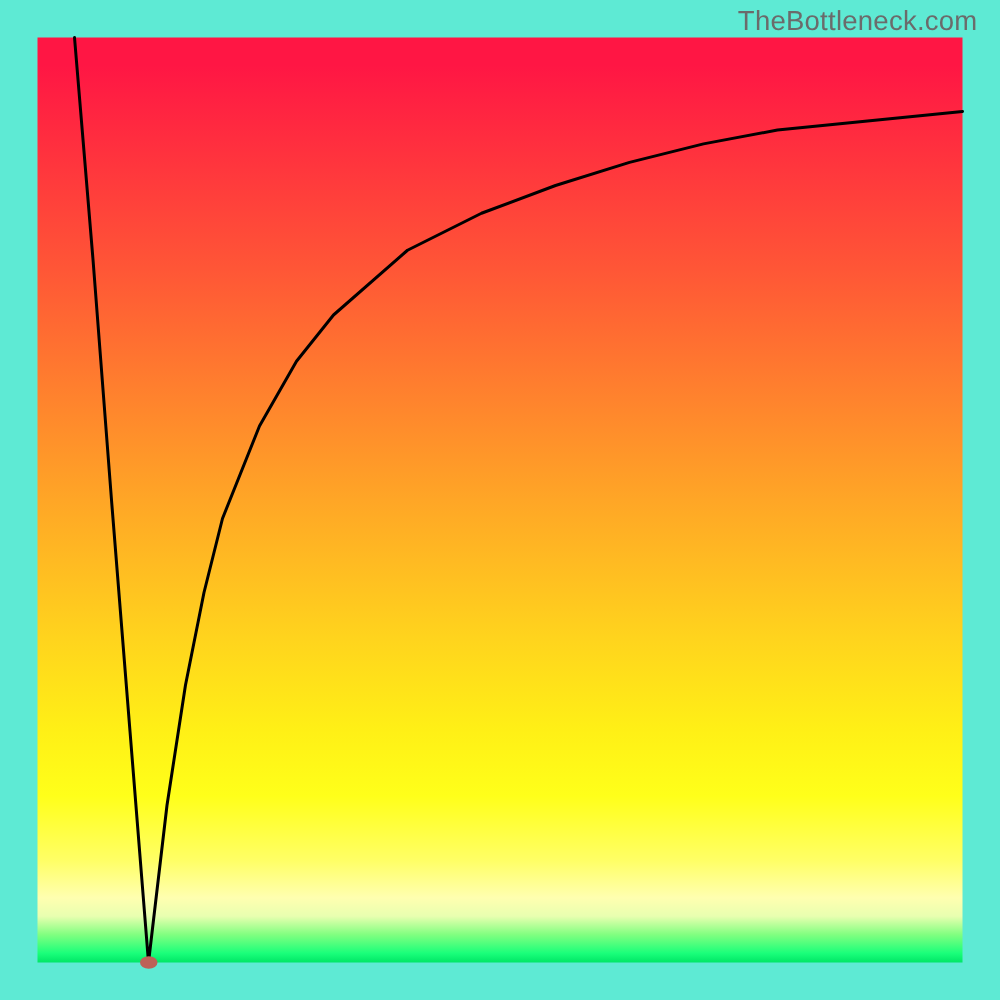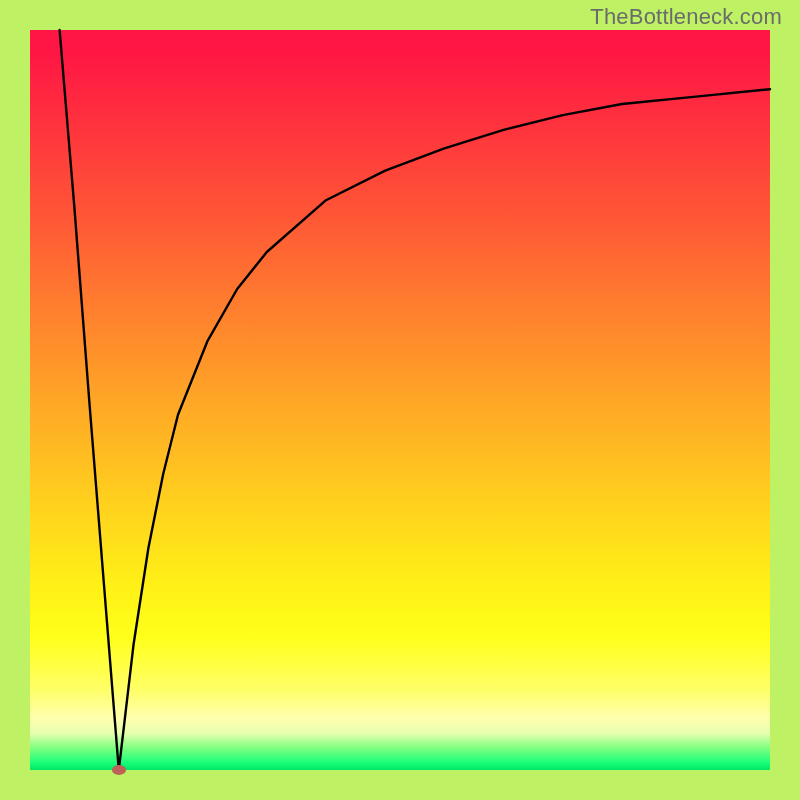--- a/index.html
+++ b/index.html
@@ -8,21 +8,21 @@
     width: 800px;
     height: 800px;
     overflow: hidden;
     background: #000;
     font-family: Arial, Helvetica, sans-serif;
   }
   .frame {
     position: relative;
     width: 800px;
     height: 800px;
-    background: #bef264;
+    background: #5eead4;
   }
   .plot-area {
     position: absolute;
     left: 30px;
     top: 30px;
     width: 740px;
     height: 740px;
     background: linear-gradient(
       to bottom,
       #ff1644 0%,

